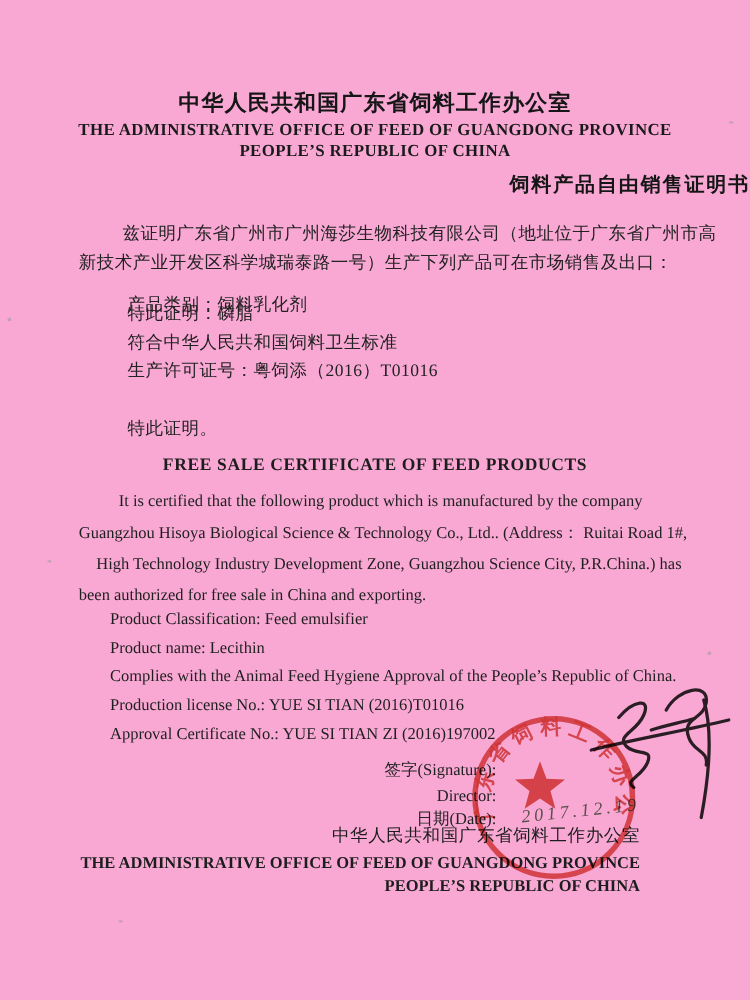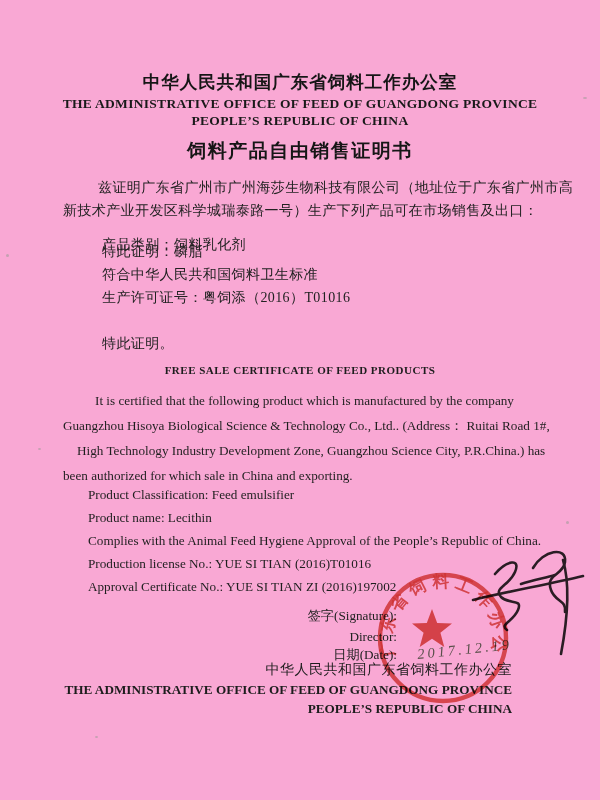--- a/index.html
+++ b/index.html
@@ -7,23 +7,23 @@
     position:relative; width:600px; height:800px; margin:0 auto;
     background:#f9a8d4; overflow:hidden;
     font-family:"Liberation Serif","DejaVu Serif",serif;
     color:#1d1d1d;
   }
   .ln { position:absolute; white-space:nowrap; line-height:1.25; }
   .b  { font-weight:bold; }
   .center { left:0; width:600px; text-align:center; }
   .cn-head   { font-size:17.5px; letter-spacing:1px; color:#161616; }
   .en-head   { font-size:13.5px; letter-spacing:.3px; color:#1a1a1a; }
-  .cn-title  { font-size:19px; letter-spacing:1.5px; color:#161616; }
+  .cn-title  { font-size:16px; letter-spacing:1.5px; color:#161616;text-align:right; }
   .cn-body   { font-size:14px; letter-spacing:.4px; color:#222;margin-top:16px; }
-  .en-title  { font-size:11px; letter-spacing:.5px; }
+  .en-title  { font-size:14px; letter-spacing:.5px; }
   .en-body   { font-size:13.2px; color:#1f1f1f; }
   .sig-label { font-size:13.2px; color:#222;text-align:center; }
   .office-cn { font-size:14px; letter-spacing:.5px; }
   .office-en { font-size:13.2px; }
   .date-hand {
     font-size:14.5px; color:#5a504b; letter-spacing:3px;
     transform:rotate(-6deg); font-style:italic;
   }
   .stamp {
     position:absolute; left:367px; top:562px; width:152px; height:152px;
@@ -53,21 +53,21 @@
   <div class="ln cn-body" style="top:227px; left:102px">特此证明：磷脂</div>
   <div class="ln cn-body" style="top:250px; left:102px">符合中华人民共和国饲料卫生标准</div>
   <div class="ln cn-body" style="top:273px; left:102px">生产许可证号：粤饲添（2016）T01016</div>
   <div class="ln cn-body" style="top:319px; left:102px">特此证明。</div>
 
   <div class="ln center b en-title" style="top:364px">FREE SALE CERTIFICATE OF FEED PRODUCTS</div>
 
   <div class="ln en-body" style="top:393px; left:95px">It is certified that the following product which is manufactured by the company</div>
   <div class="ln en-body" style="top:418px; left:63px">Guangzhou Hisoya Biological Science &amp; Technology Co., Ltd.. (Address： Ruitai Road 1#,</div>
   <div class="ln en-body" style="top:443px; left:77px">High Technology Industry Development Zone, Guangzhou Science City, P.R.China.) has</div>
-  <div class="ln en-body" style="top:468px; left:63px">been authorized for which sale in China and exporting.</div>
+  <div class="ln en-body" style="top:468px; left:63px">been authorized for free sale in China and exporting.</div>
 
   <div class="ln en-body" style="top:487px; left:88px">Product Classification: Feed emulsifier</div>
   <div class="ln en-body" style="top:510px; left:88px">Product name: Lecithin</div>
   <div class="ln en-body" style="top:533px; left:88px">Complies with the Animal Feed Hygiene Approval of the People’s Republic of China.</div>
   <div class="ln en-body" style="top:556px; left:88px">Production license No.: YUE SI TIAN (2016)T01016</div>
   <div class="ln en-body" style="top:579px; left:88px">Approval Certificate No.: YUE SI TIAN ZI (2016)197002</div>
 
   <div class="ln sig-label" style="top:608px; right:203px">签字(Signature):</div>
   <div class="ln sig-label" style="top:629px; right:203px">Director:</div>
   <div class="ln sig-label" style="top:647px; right:203px">日期(Date):</div>

